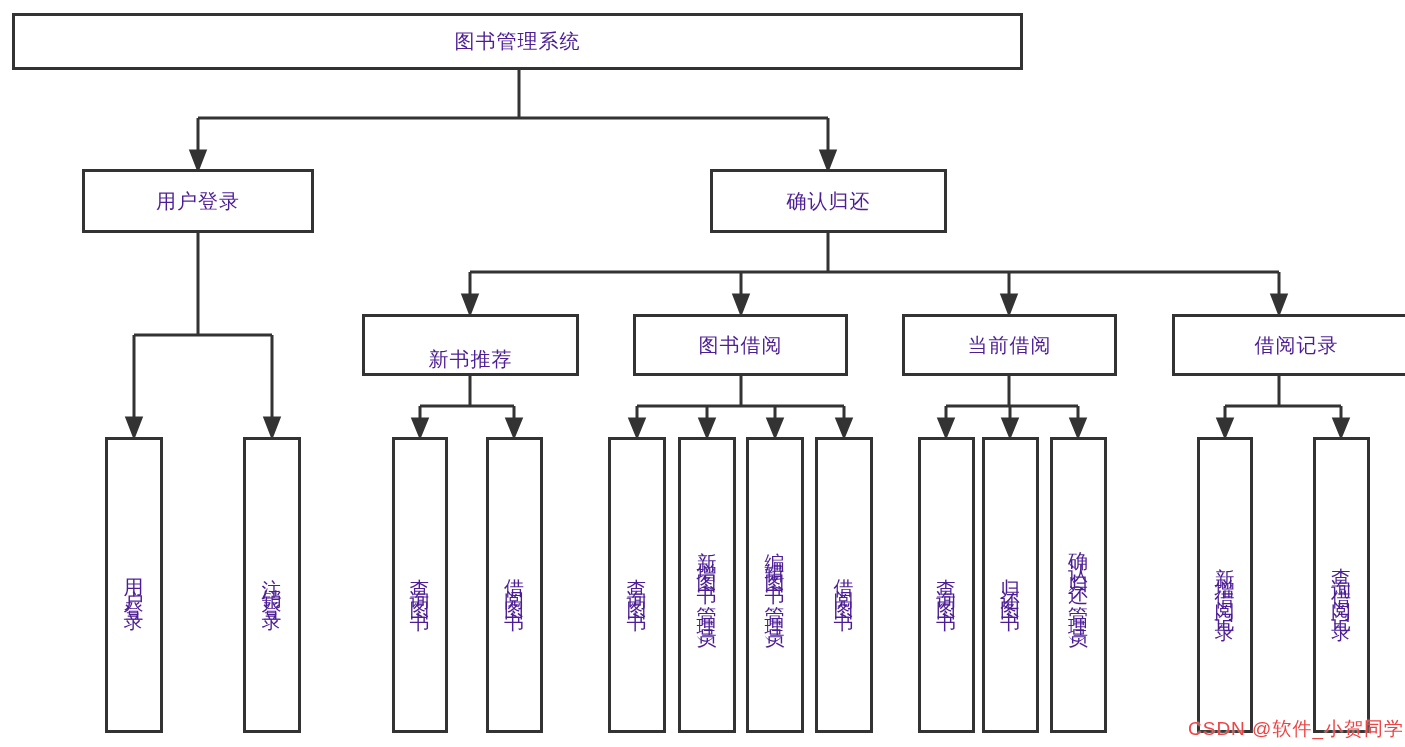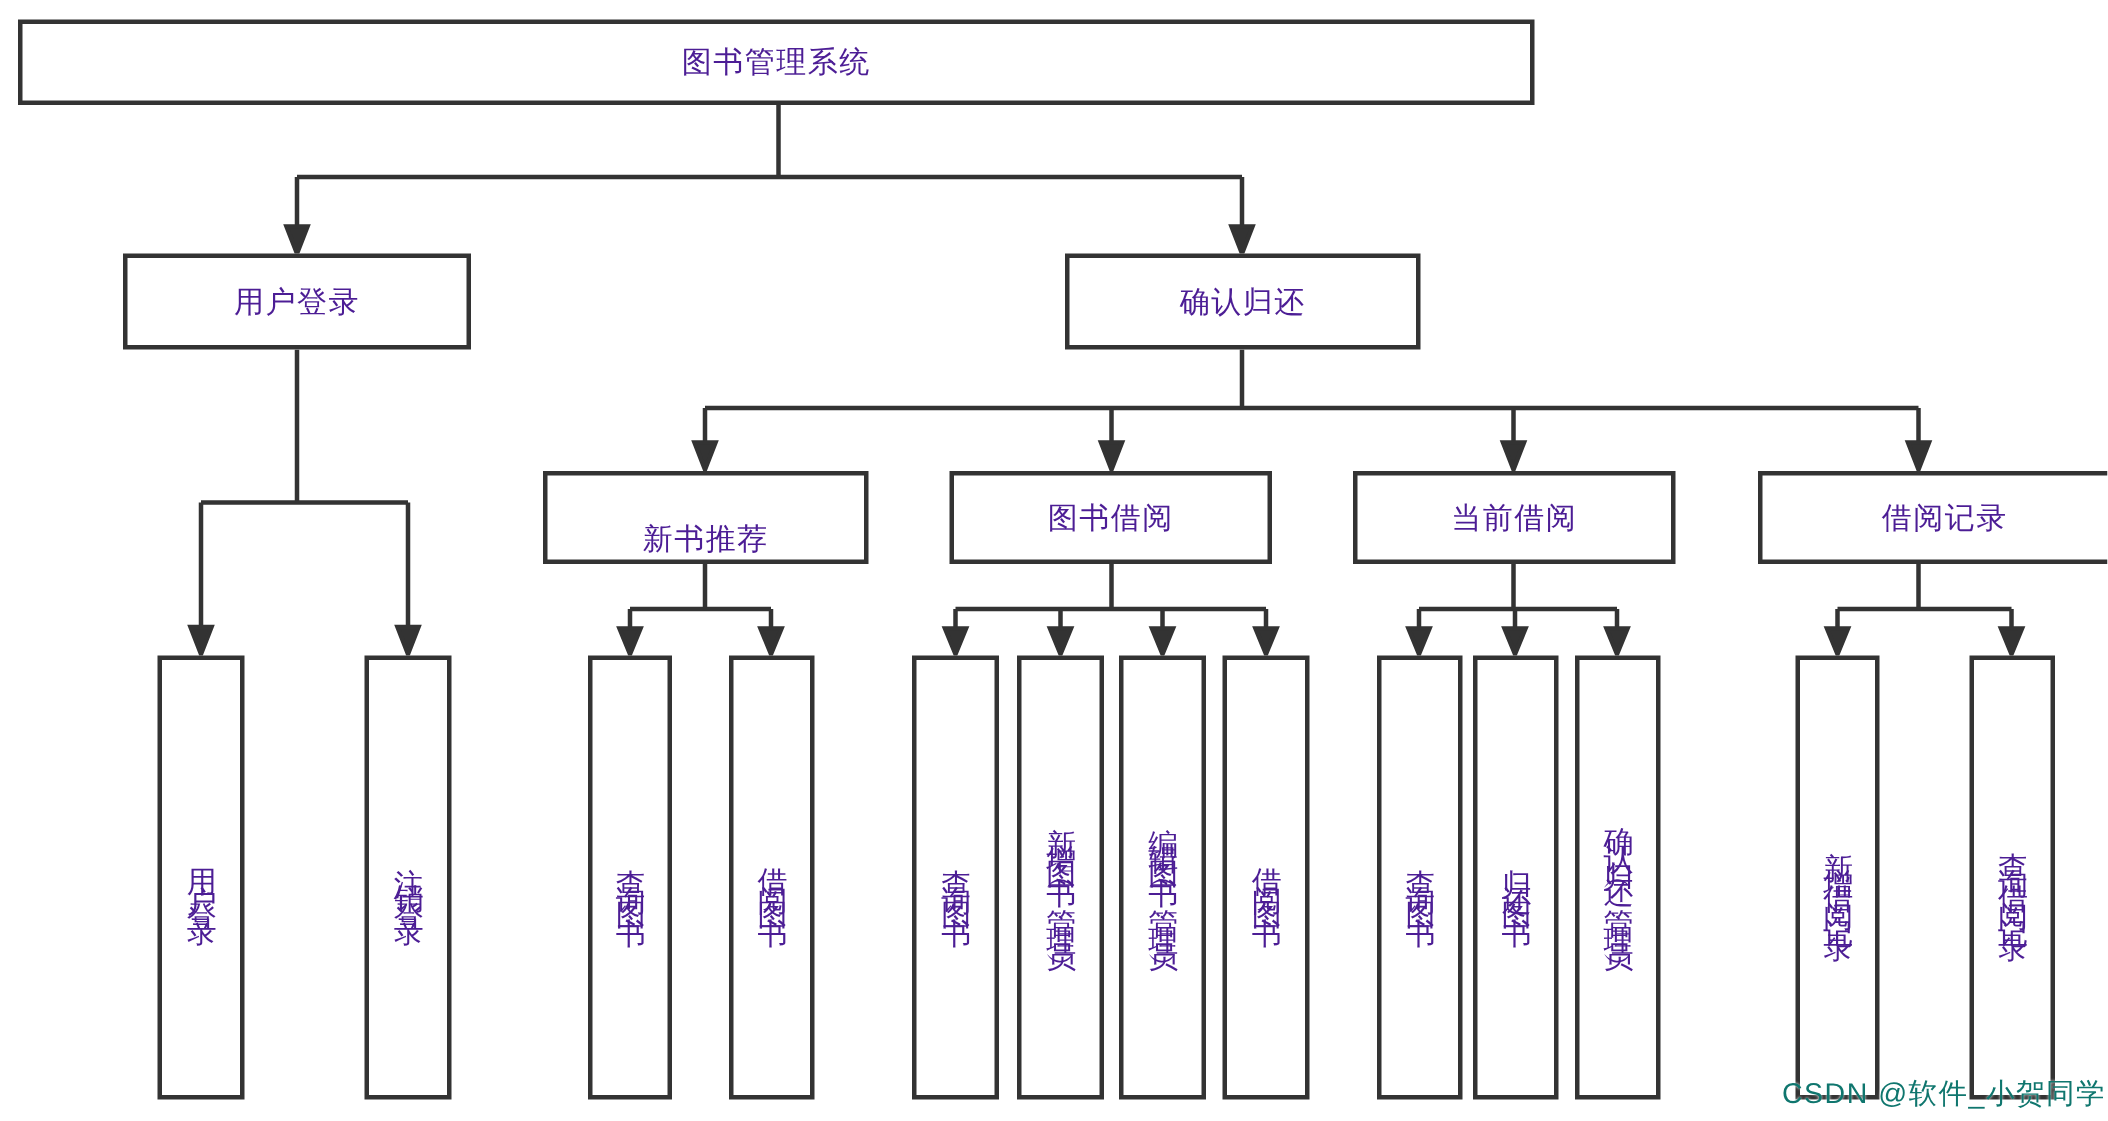--- a/index.html
+++ b/index.html
@@ -48,21 +48,21 @@
   }
   .node.leaf {
     top: 437px;
     height: 296px;
   }
   .watermark {
     position: absolute;
     left: 1188px;
     top: 716px;
     font-size: 19px;
-    color: #0f766e;
+    color: #ef4444;
     letter-spacing: 1px;
     white-space: nowrap;
     z-index: 3;
     text-shadow: 0 0 2px #ffffff;
   }
 </style>
 </head>
 <body>
 
 <div class="canvas">

